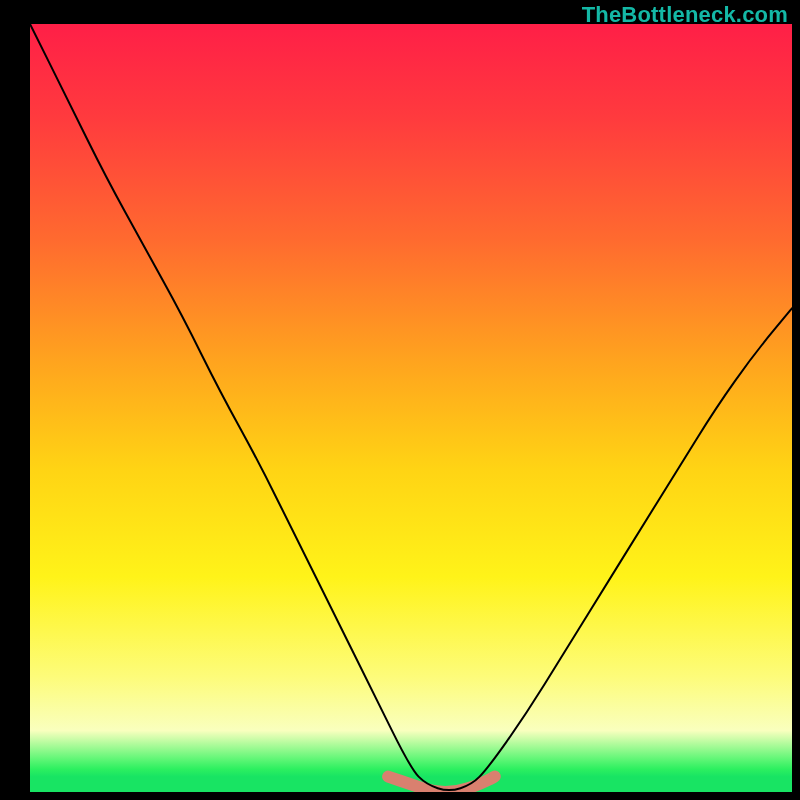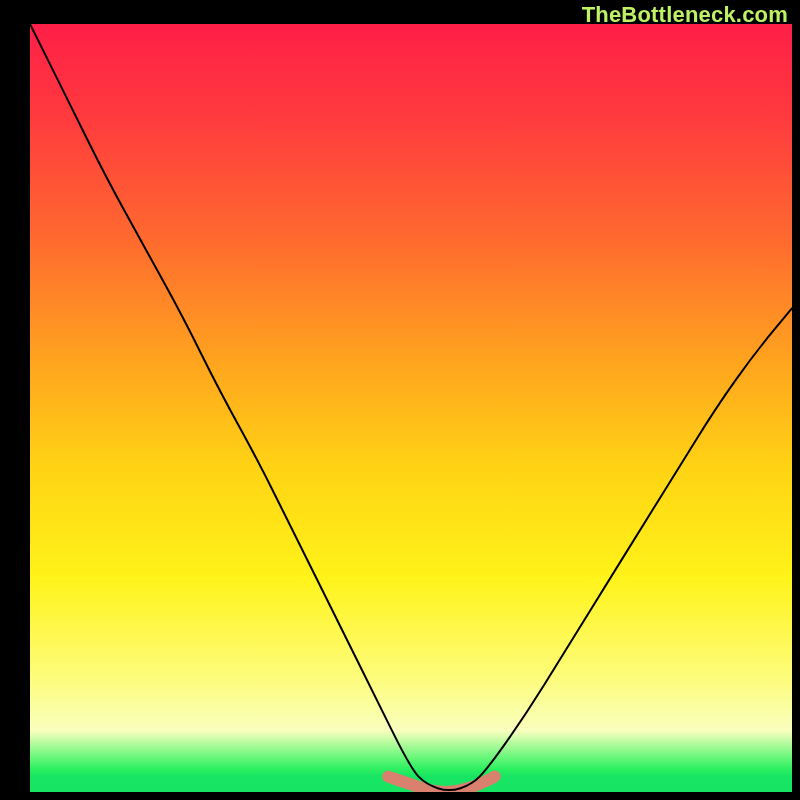--- a/index.html
+++ b/index.html
@@ -14,21 +14,21 @@
   .frame {
     position: relative;
     width: 800px;
     height: 800px;
     background: #000;
   }
   .watermark {
     position: absolute;
     top: 2px;
     right: 12px;
-    color: #bef264;
+    color: #14b8a6;
     font-size: 22px;
     font-weight: 600;
     letter-spacing: 0.2px;
     z-index: 300;
   }
   
   .plot {
     position: absolute;
     left: 30px;
     right: 8px;

